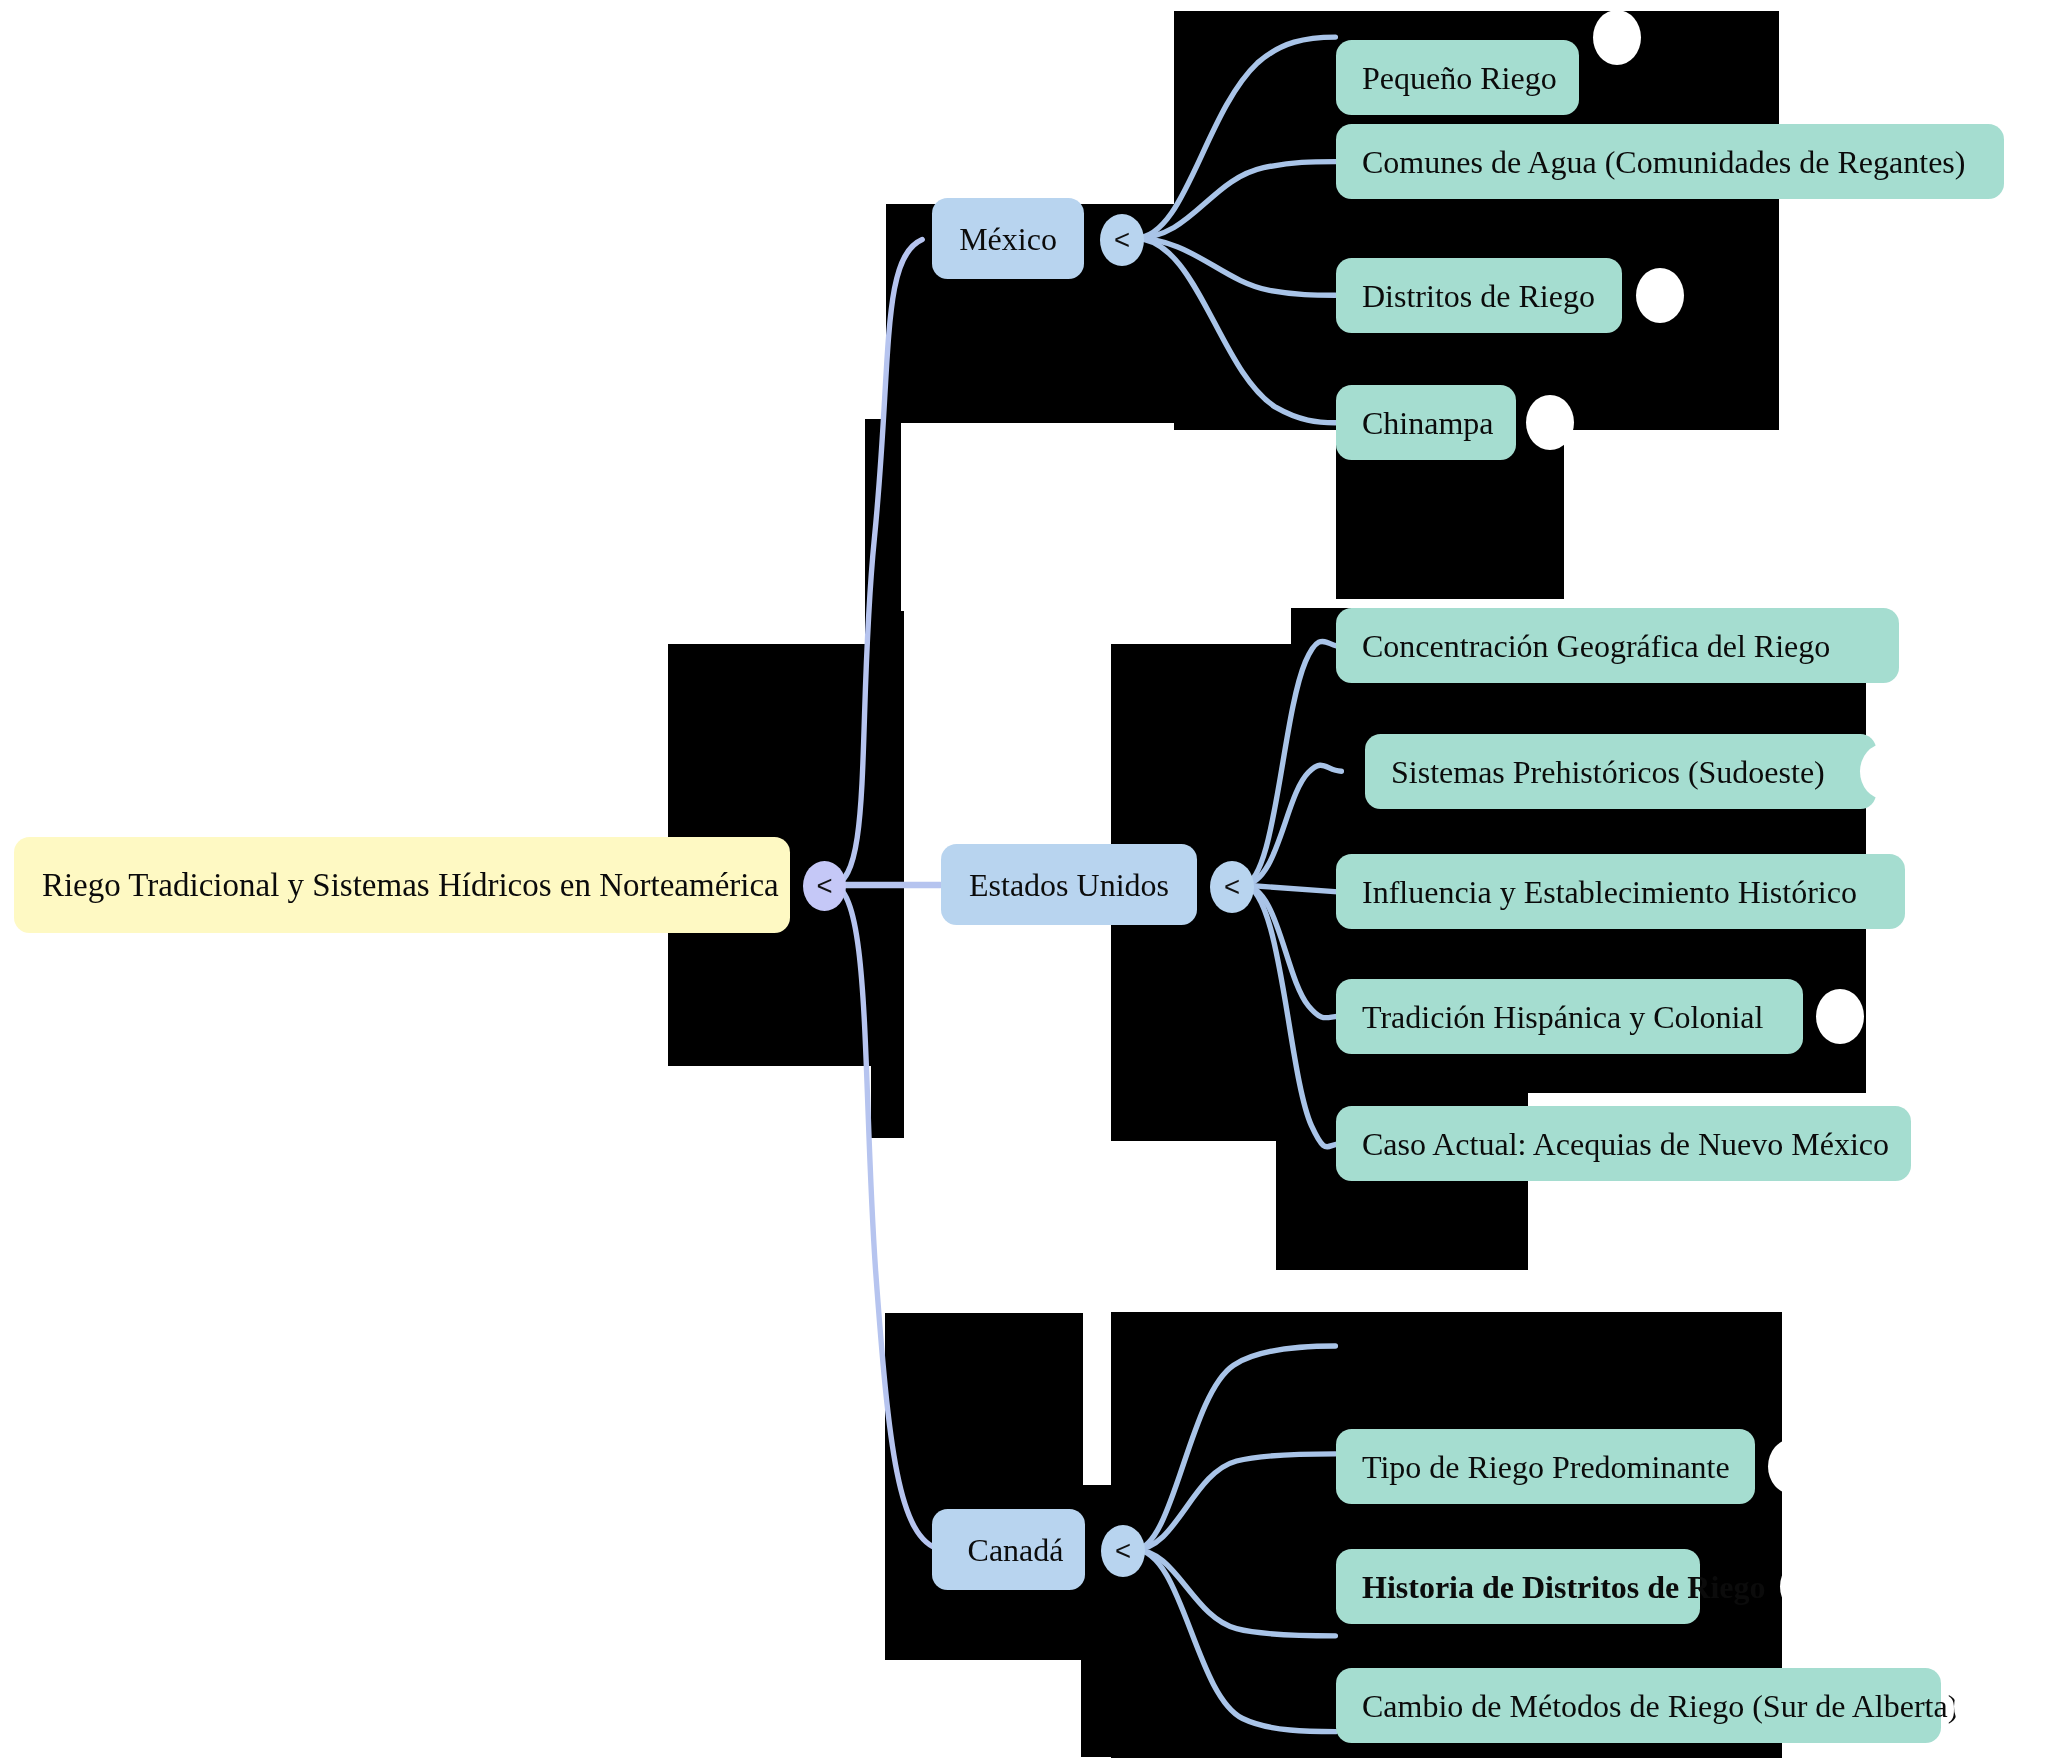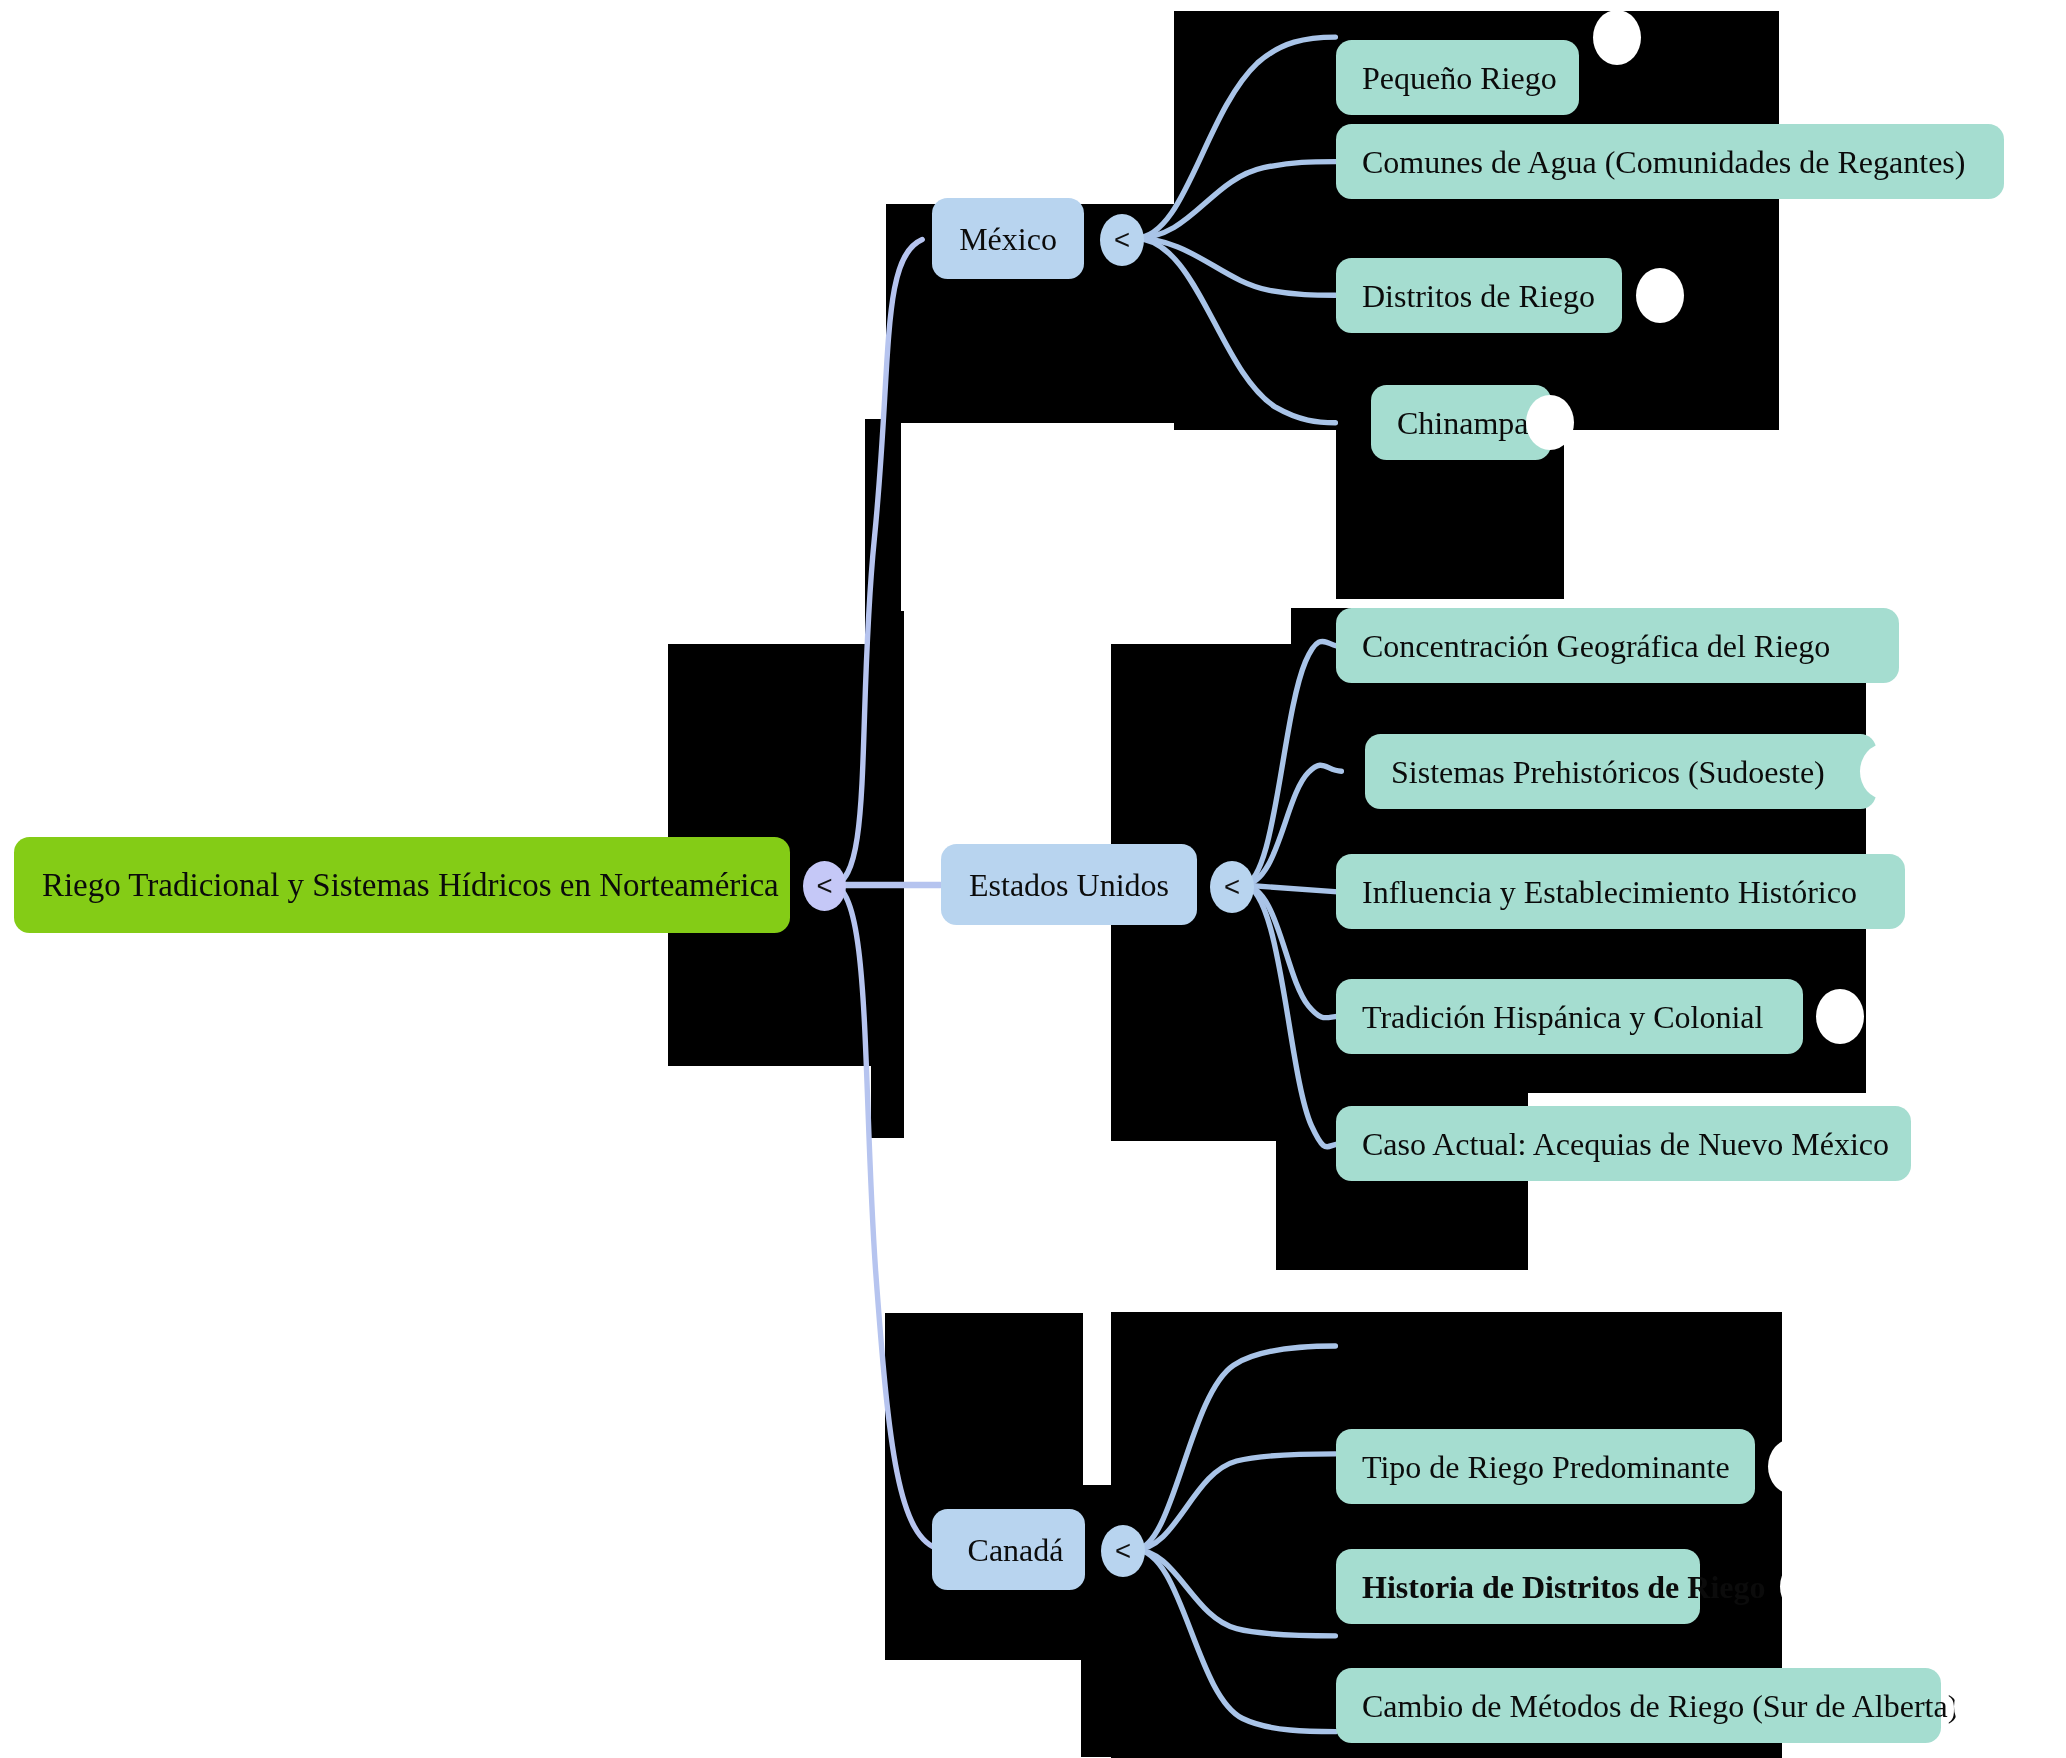--- a/index.html
+++ b/index.html
@@ -21,21 +21,21 @@
     position:absolute;
     display:flex;align-items:center;
     box-sizing:border-box;
     border-radius:15.6px;
     color:#0b0b0b;
     white-space:nowrap;
   }
   .node .lbl{display:block;line-height:1;}
 
   .node.root{
-    background:#84cc16;
+    background:#fef9c3;
     padding:0 27.5px;
     font-size:33px;
   }
   .node.lvl2{
     background:#b8d4ef;
     padding:0 26px;
     font-size:32px;
     justify-content:center;
   }
   .node.leaf{
@@ -129,21 +129,21 @@
   <div class="node leaf" style="left:1336px;top:124px;width:668px;height:75px;">
     <span class="lbl">Comunes de Agua (Comunidades de Regantes)</span>
   </div>
   <div class="toggle collapsed" style="left:2018px;top:134px;width:48px;height:55px;"></div>
 
   <div class="node leaf" style="left:1336px;top:258px;width:286px;height:75px;">
     <span class="lbl">Distritos de Riego</span>
   </div>
   <div class="toggle collapsed" style="left:1636px;top:268px;width:48px;height:55px;"></div>
 
-  <div class="node leaf" style="left:1336px;top:385px;width:180px;height:75px;margin-left:35px;">
+  <div class="node leaf" style="left:1336px;top:385px;width:180px;height:75px;">
     <span class="lbl">Chinampa</span>
   </div>
   <div class="toggle collapsed" style="left:1526px;top:395px;width:48px;height:55px;"></div>
 
   <div class="node lvl2" style="left:941px;top:844px;width:256px;height:81px;">
     <span class="lbl">Estados Unidos</span>
   </div>
   <div class="toggle open2" style="left:1210px;top:861px;width:44px;height:52px;">
     <span>&lt;</span>
   </div>

